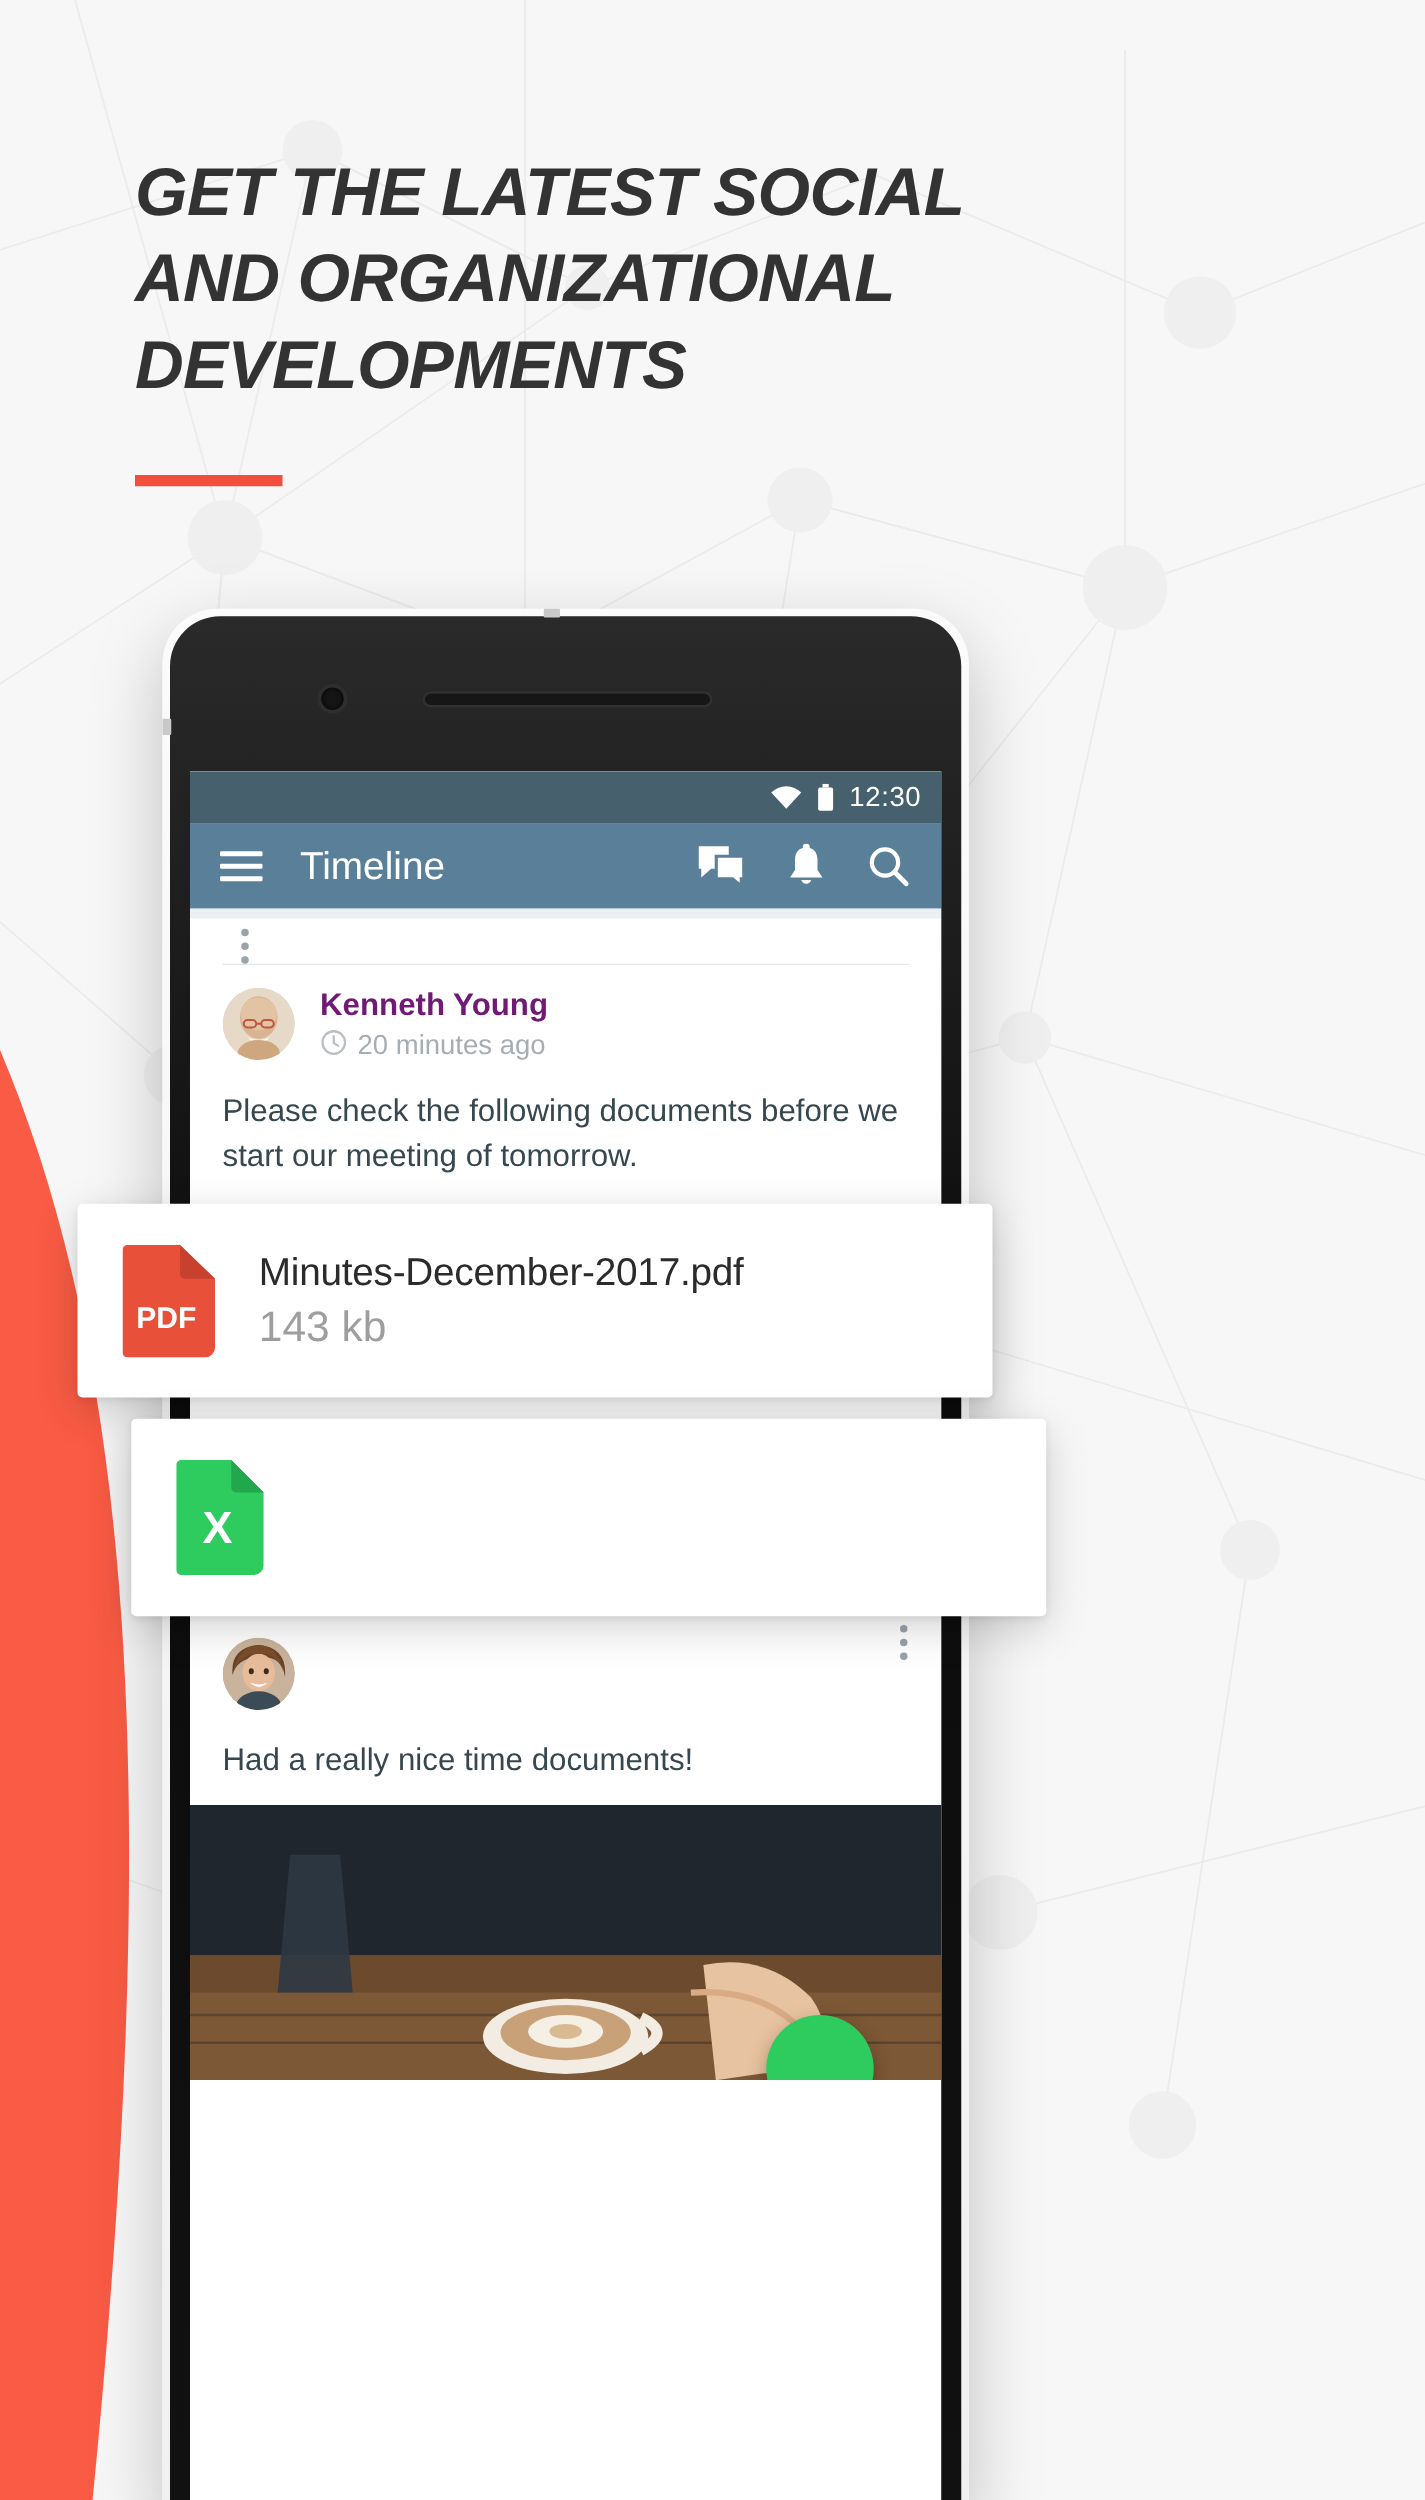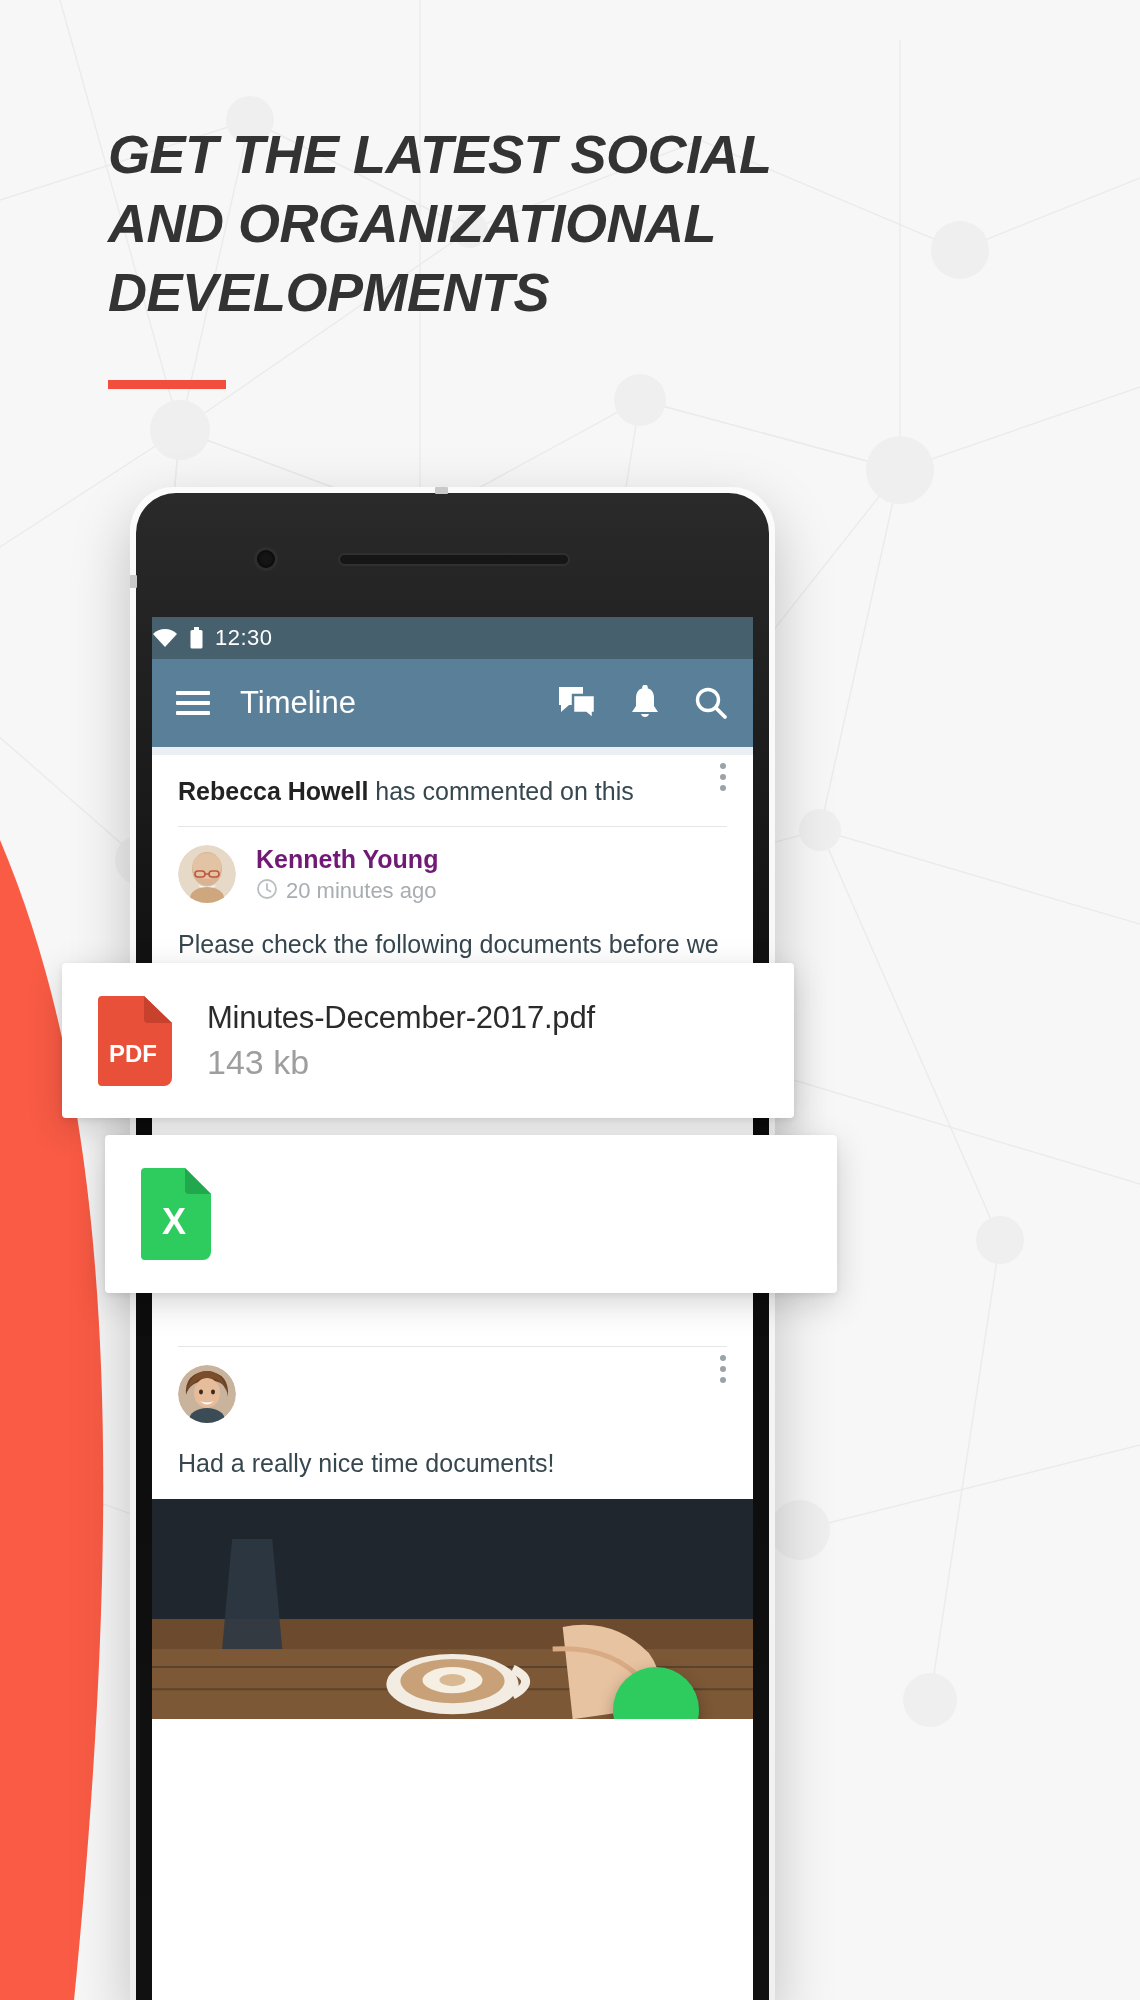--- a/index.html
+++ b/index.html
@@ -66,28 +66,28 @@
 
   
   .screen {
     position:absolute; left:22px; top:130px; right:22px; bottom:0;
     background:#ffffff;
     overflow:hidden;
   }
 
   .statusbar {
     height:42px; background:#46606e;
-    display:flex; align-items:center; justify-content:flex-start;
+    display:flex; align-items:center; justify-content:flex-end;
     padding-right:16px; gap:12px;
     color:#ffffff;
   }
   .statusbar .time { font-size:22px; letter-spacing:0.5px; }
 
   .appbar {
-    height:88px; background:#5a8099;
+    height:68px; background:#5a8099;
     display:flex; align-items:center;
     padding:0 24px;
     color:#ffffff;
   }
   .hamburger { width:34px; height:24px; display:flex; flex-direction:column; justify-content:space-between; cursor:pointer; }
   .hamburger span { display:block; height:4px; background:#fff; border-radius:1px; }
   .appbar-title { font-size:31px; margin-left:30px; flex:1; }
   .appbar-actions { display:flex; align-items:center; gap:32px; }
 
   
@@ -233,23 +233,20 @@
           <line x1="23" y1="23" x2="32" y2="32" stroke="#ffffff" stroke-width="3.8" stroke-linecap="round"></line>
         </svg>
       </div>
     </div>
 
     <div class="feed">
       <div class="feed-divider-top"></div>
 
       <div class="post">
         <div class="post-head-row">
-          <div class="post-head">
-            <b>Rebecca Howell</b><span> has commented on this</span>
-          </div>
           <div class="kebab">
               <i></i>
               <i></i>
               <i></i>
             </div>
         </div>
         <div class="hr"></div>
 
         <div class="author-row">
           <div class="avatar">

